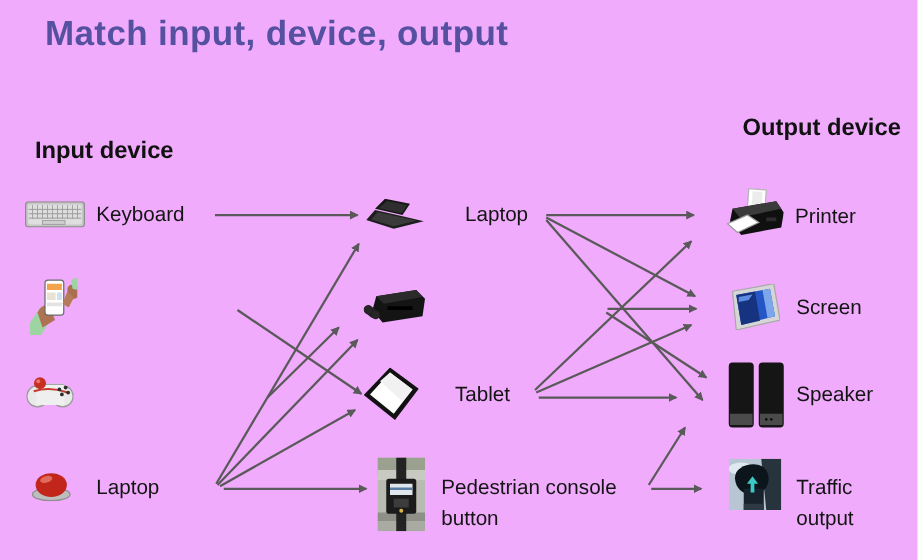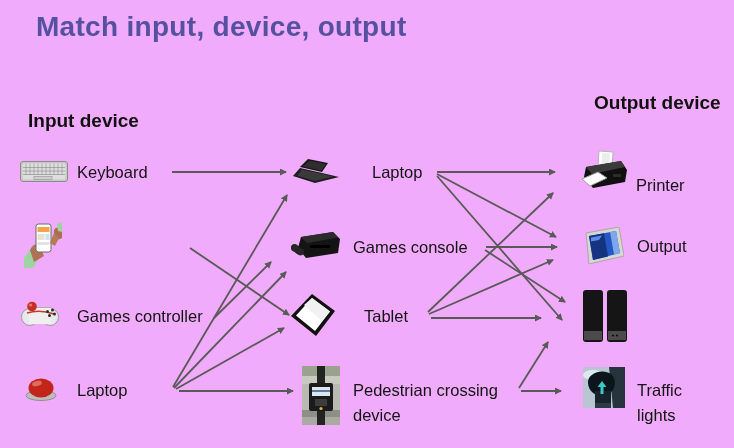--- a/index.html
+++ b/index.html
@@ -163,25 +163,24 @@
     <rect width="42" height="41" fill="#b7c6d2"></rect>
     <ellipse cx="10" cy="8" rx="10" ry="5" fill="#dfe8ee"></ellipse>
     <polygon points="26,0 42,0 42,41 30,41" fill="#27333d"></polygon>
     <path d="M5 16 C4 6 20 1 28 7 C34 12 33 24 25 27 C14 31 6 26 5 16 Z" fill="#0c141c"></path>
     <rect x="12" y="24" width="16" height="17" fill="#17222c"></rect>
     <polygon points="19,14 23.5,20 20.5,20 20.5,27 17.5,27 17.5,20 14.5,20" fill="#3cc8c4"></polygon>
     <rect x="12" y="36" width="16" height="5" fill="#2d3a44"></rect>
   </svg>
 
   <div class="item-label nowrap" style="left:77px;top:160px">Keyboard</div>
-  <div class="item-label nowrap" style="left:77px;top:304px">Games controller</div>
   <div class="item-label nowrap" style="left:77px;top:378px">Laptop</div>
 
   <div class="item-label nowrap" style="left:372px;top:160px">Laptop</div>
-  <div class="item-label nowrap" style="left:353px;top:235px">Games console</div>
   <div class="item-label nowrap" style="left:364px;top:304px">Tablet</div>
-  <div class="item-label" style="left:353px;top:378px;width:160px">Pedestrian crossing device</div>
+  <div class="item-label" style="left:353px;top:378px;width:160px">Pedestrian console button</div>
 
-  <div class="item-label nowrap" style="left:636px;top:173px">Printer</div>
-  <div class="item-label nowrap" style="left:637px;top:234px">Output</div>
-  <div class="item-label" style="left:637px;top:378px;width:62px">Traffic lights</div>
+  <div class="item-label nowrap" style="left:636px;top:161px">Printer</div>
+  <div class="item-label nowrap" style="left:637px;top:234px">Screen</div>
+  <div class="item-label nowrap" style="left:637px;top:304px">Speaker</div>
+  <div class="item-label" style="left:637px;top:378px;width:62px">Traffic output</div>
 
 </div>
 
 </body></html>

